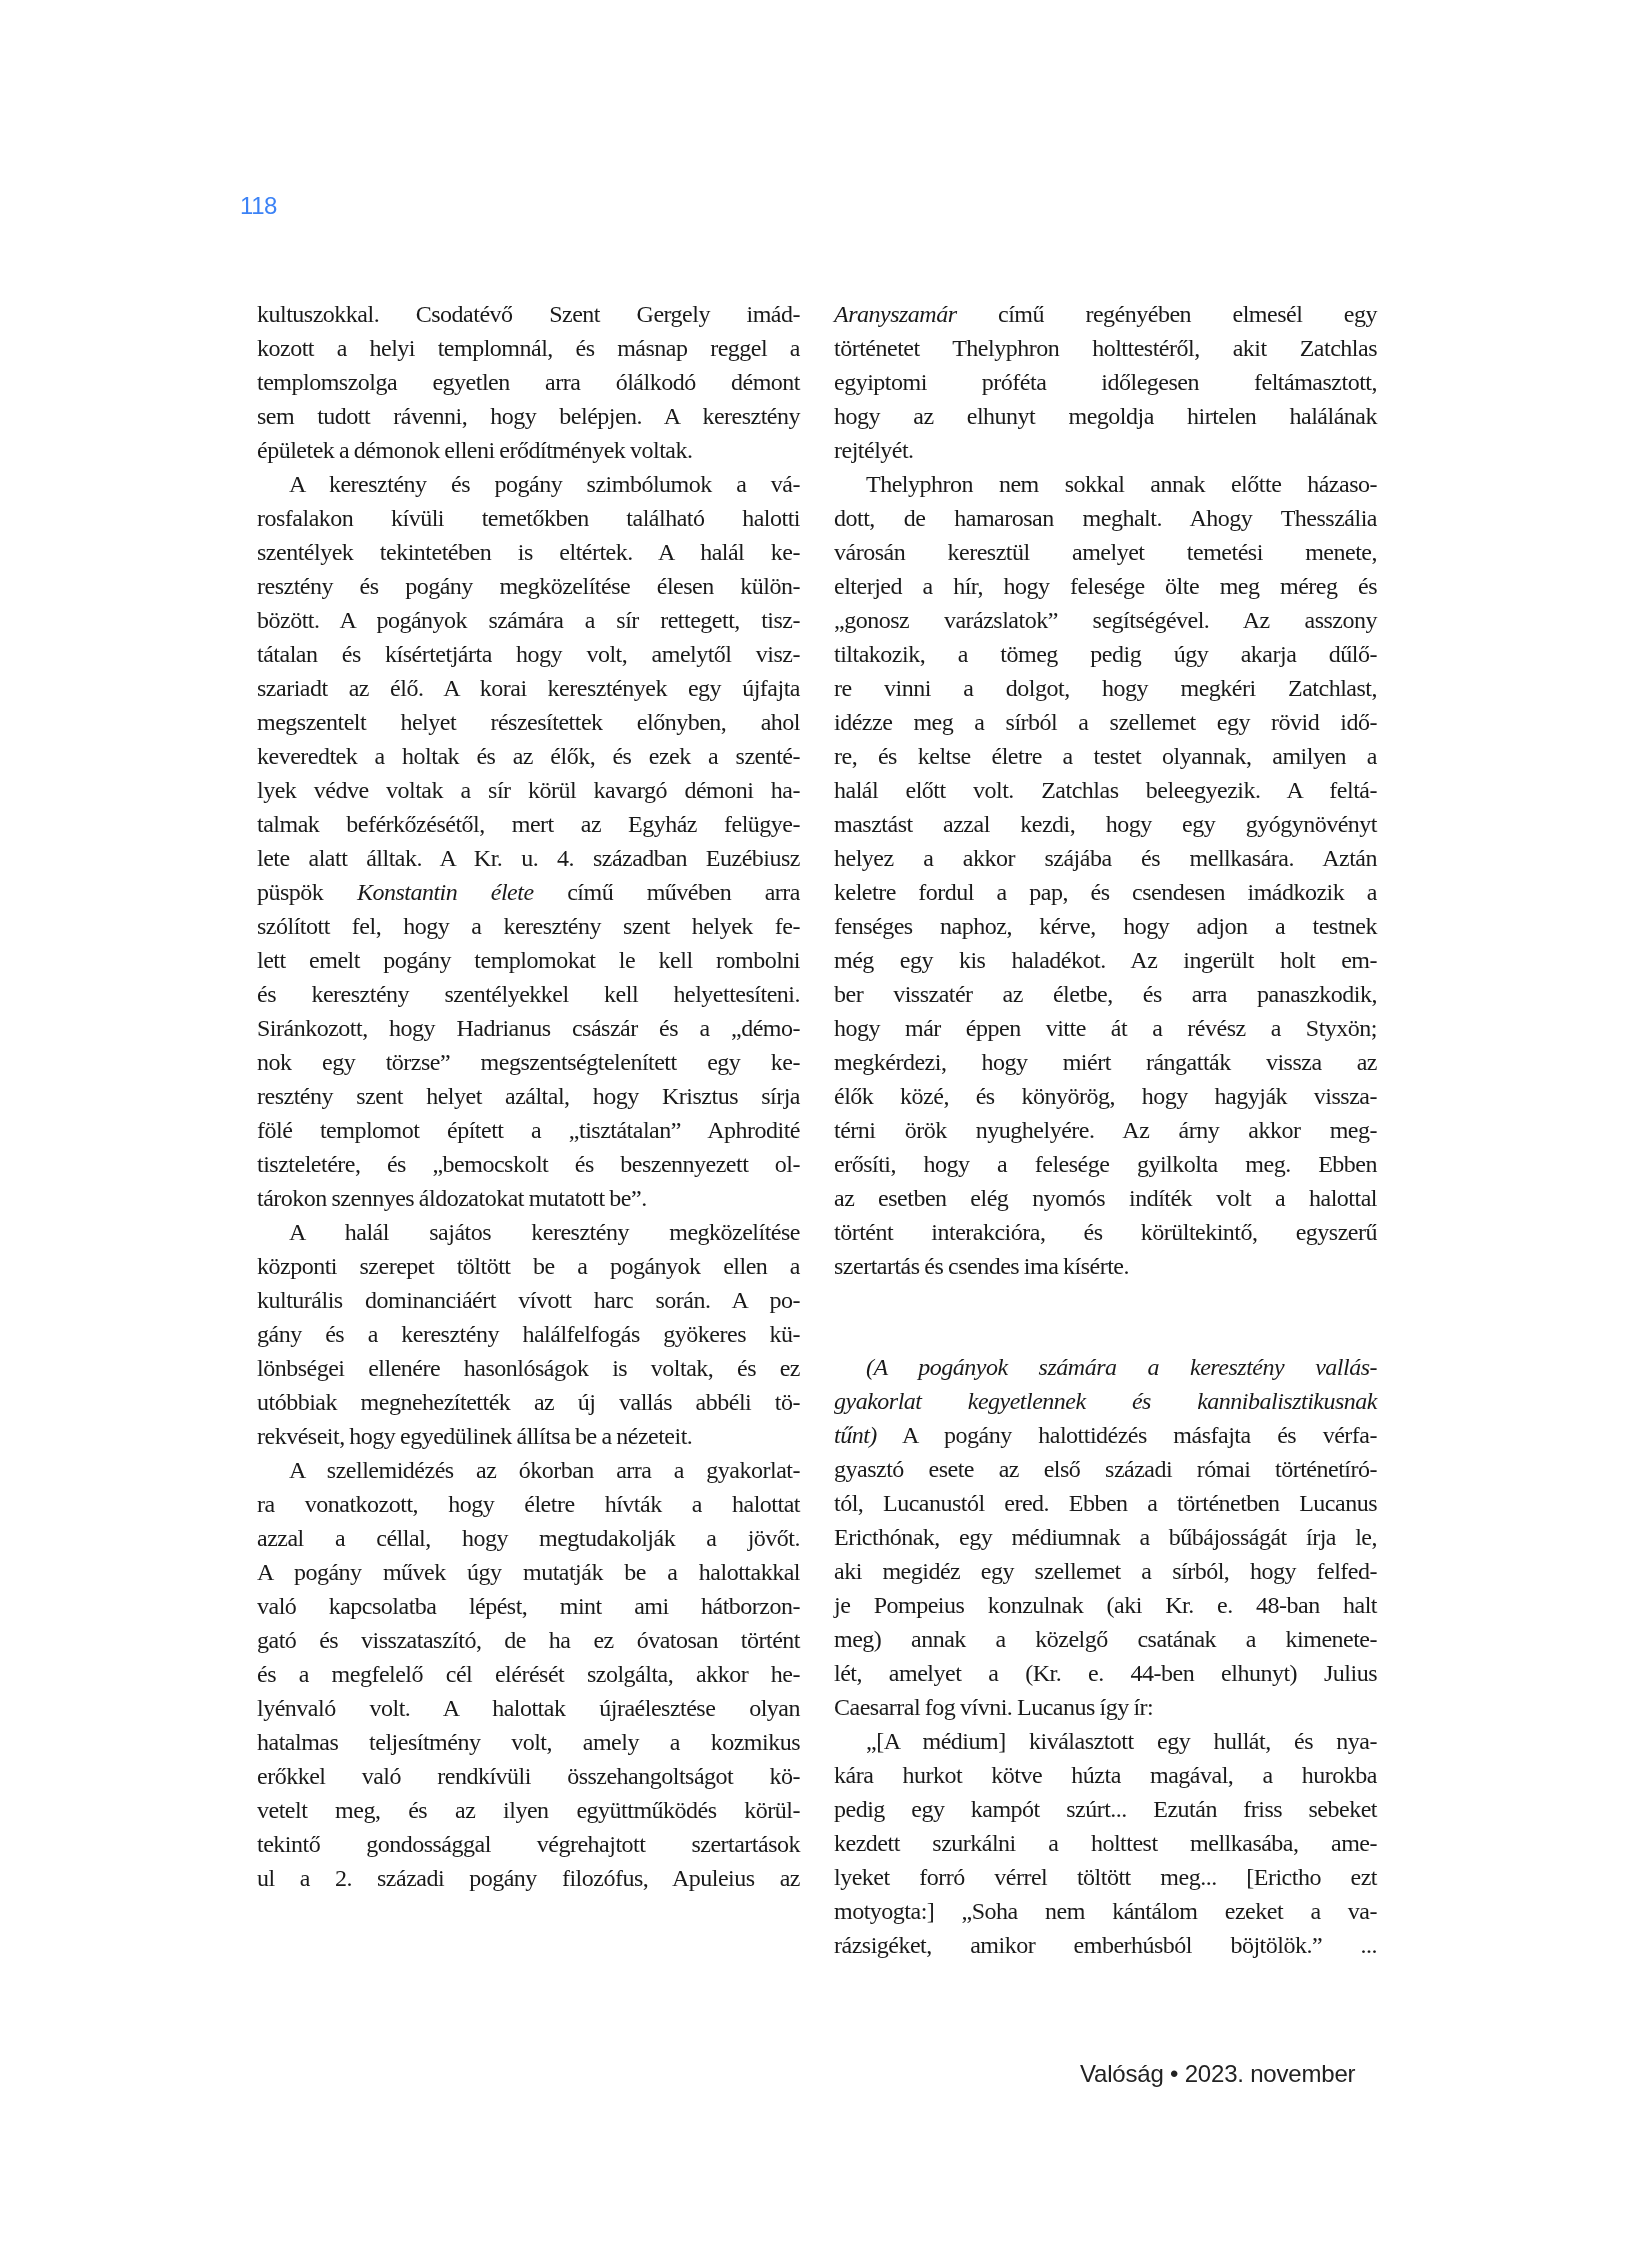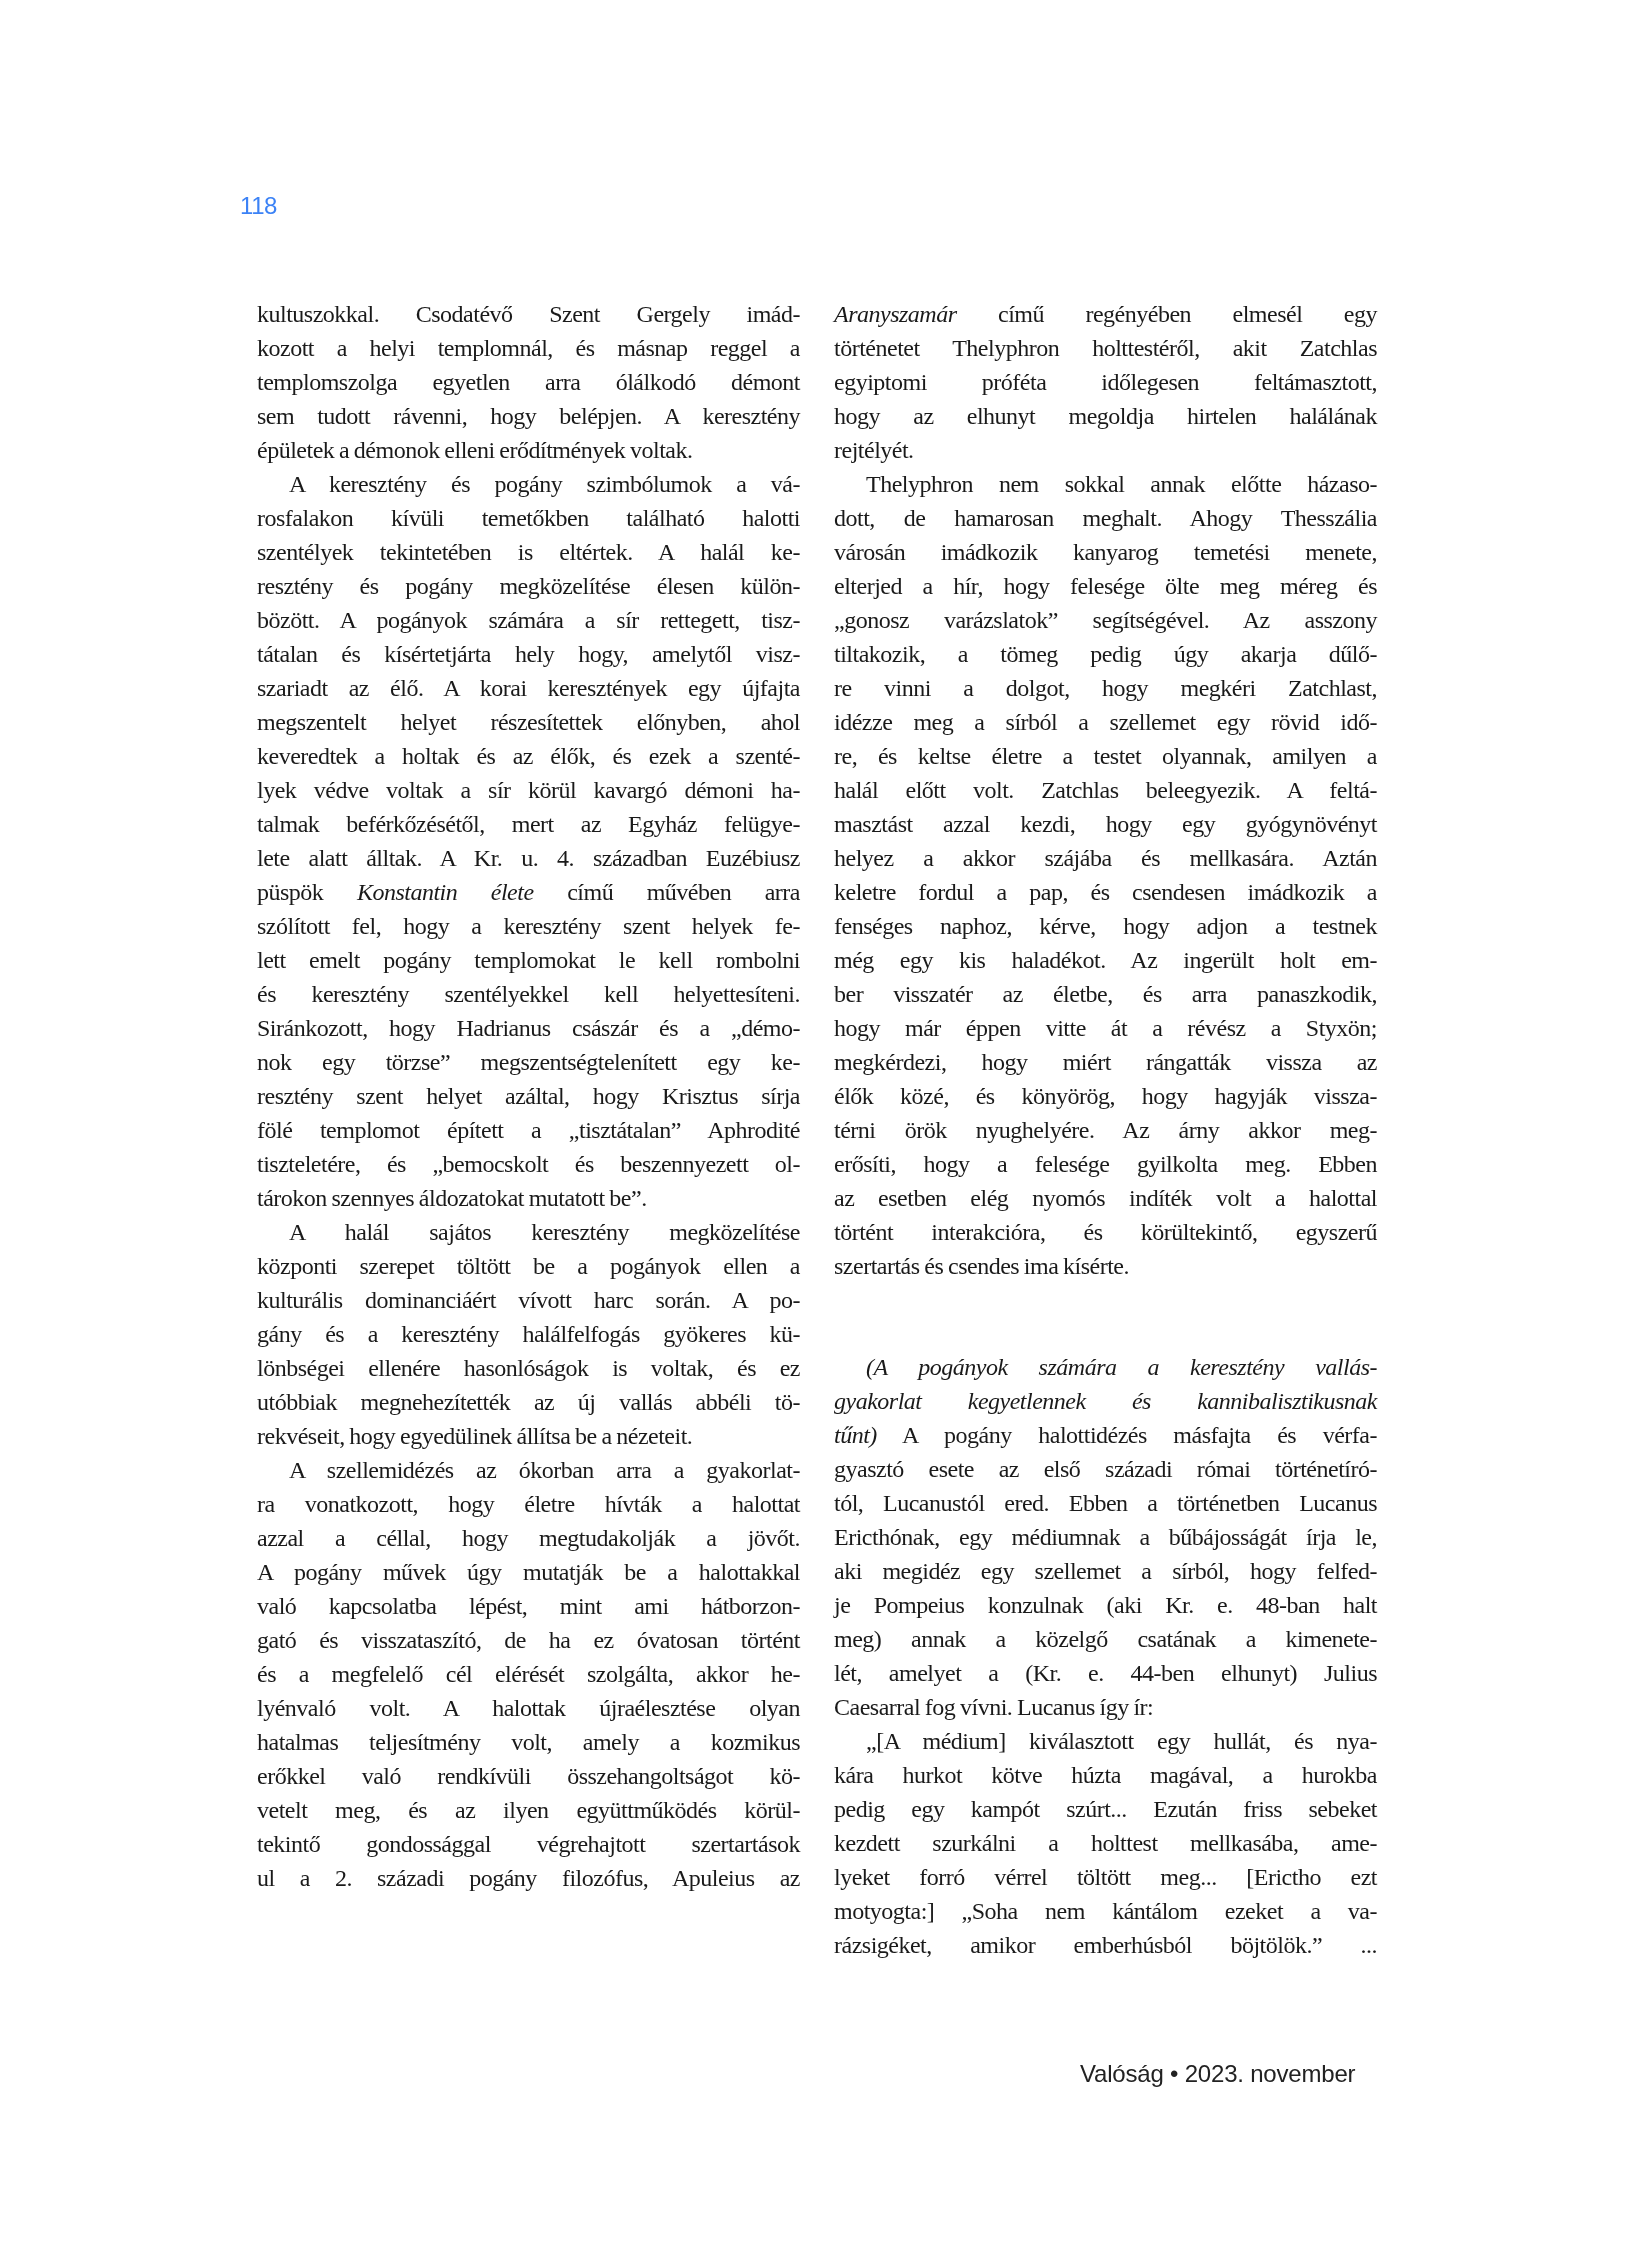--- a/index.html
+++ b/index.html
@@ -40,21 +40,21 @@
   <span class="line">kultuszokkal. Csodatévő Szent Gergely imád-</span>
   <span class="line">kozott a helyi templomnál, és másnap reggel a</span>
   <span class="line">templomszolga egyetlen arra ólálkodó démont</span>
   <span class="line">sem tudott rávenni, hogy belépjen. A keresztény</span>
   <span class="line last">épületek a démonok elleni erődítmények voltak.</span>
   <span class="line indent">A keresztény és pogány szimbólumok a vá-</span>
   <span class="line">rosfalakon kívüli temetőkben található halotti</span>
   <span class="line">szentélyek tekintetében is eltértek. A halál ke-</span>
   <span class="line">resztény és pogány megközelítése élesen külön-</span>
   <span class="line">bözött. A pogányok számára a sír rettegett, tisz-</span>
-  <span class="line">tátalan és kísértetjárta hely hogy, amelytől visz-</span>
+  <span class="line">tátalan és kísértetjárta hogy volt, amelytől visz-</span>
   <span class="line">szariadt az élő. A korai keresztények egy újfajta</span>
   <span class="line">megszentelt helyet részesítettek előnyben, ahol</span>
   <span class="line">keveredtek a holtak és az élők, és ezek a szenté-</span>
   <span class="line">lyek védve voltak a sír körül kavargó démoni ha-</span>
   <span class="line">talmak beférkőzésétől, mert az Egyház felügye-</span>
   <span class="line">lete alatt álltak. A Kr. u. 4. században Euzébiusz</span>
   <span class="line"><span>püspök</span> <span class="it">Konstantin élete</span> <span>című művében arra</span></span>
   <span class="line">szólított fel, hogy a keresztény szent helyek fe-</span>
   <span class="line">lett emelt pogány templomokat le kell rombolni</span>
   <span class="line">és keresztény szentélyekkel kell helyettesíteni.</span>
@@ -87,21 +87,21 @@
 </div>
 
 <div class="column col-right">
   <span class="line"><span class="it">Aranyszamár</span> <span>című regényében elmesél egy</span></span>
   <span class="line">történetet Thelyphron holttestéről, akit Zatchlas</span>
   <span class="line">egyiptomi próféta időlegesen feltámasztott,</span>
   <span class="line">hogy az elhunyt megoldja hirtelen halálának</span>
   <span class="line last">rejtélyét.</span>
   <span class="line indent">Thelyphron nem sokkal annak előtte házaso-</span>
   <span class="line">dott, de hamarosan meghalt. Ahogy Thesszália</span>
-  <span class="line">városán imádkozik kanyarog temetési menete,</span>
+  <span class="line">városán keresztül amelyet temetési menete,</span>
   <span class="line">elterjed a hír, hogy felesége ölte meg méreg és</span>
   <span class="line">„gonosz varázslatok” segítségével. Az asszony</span>
   <span class="line">tiltakozik, a tömeg pedig úgy akarja dűlő-</span>
   <span class="line">re vinni a dolgot, hogy megkéri Zatchlast,</span>
   <span class="line">idézze meg a sírból a szellemet egy rövid idő-</span>
   <span class="line">re, és keltse életre a testet olyannak, amilyen a</span>
   <span class="line">halál előtt volt. Zatchlas beleegyezik. A feltá-</span>
   <span class="line">masztást azzal kezdi, hogy egy gyógynövényt</span>
   <span class="line">helyez a akkor szájába és mellkasára. Aztán</span>
   <span class="line">keletre fordul a pap, és csendesen imádkozik a</span>

